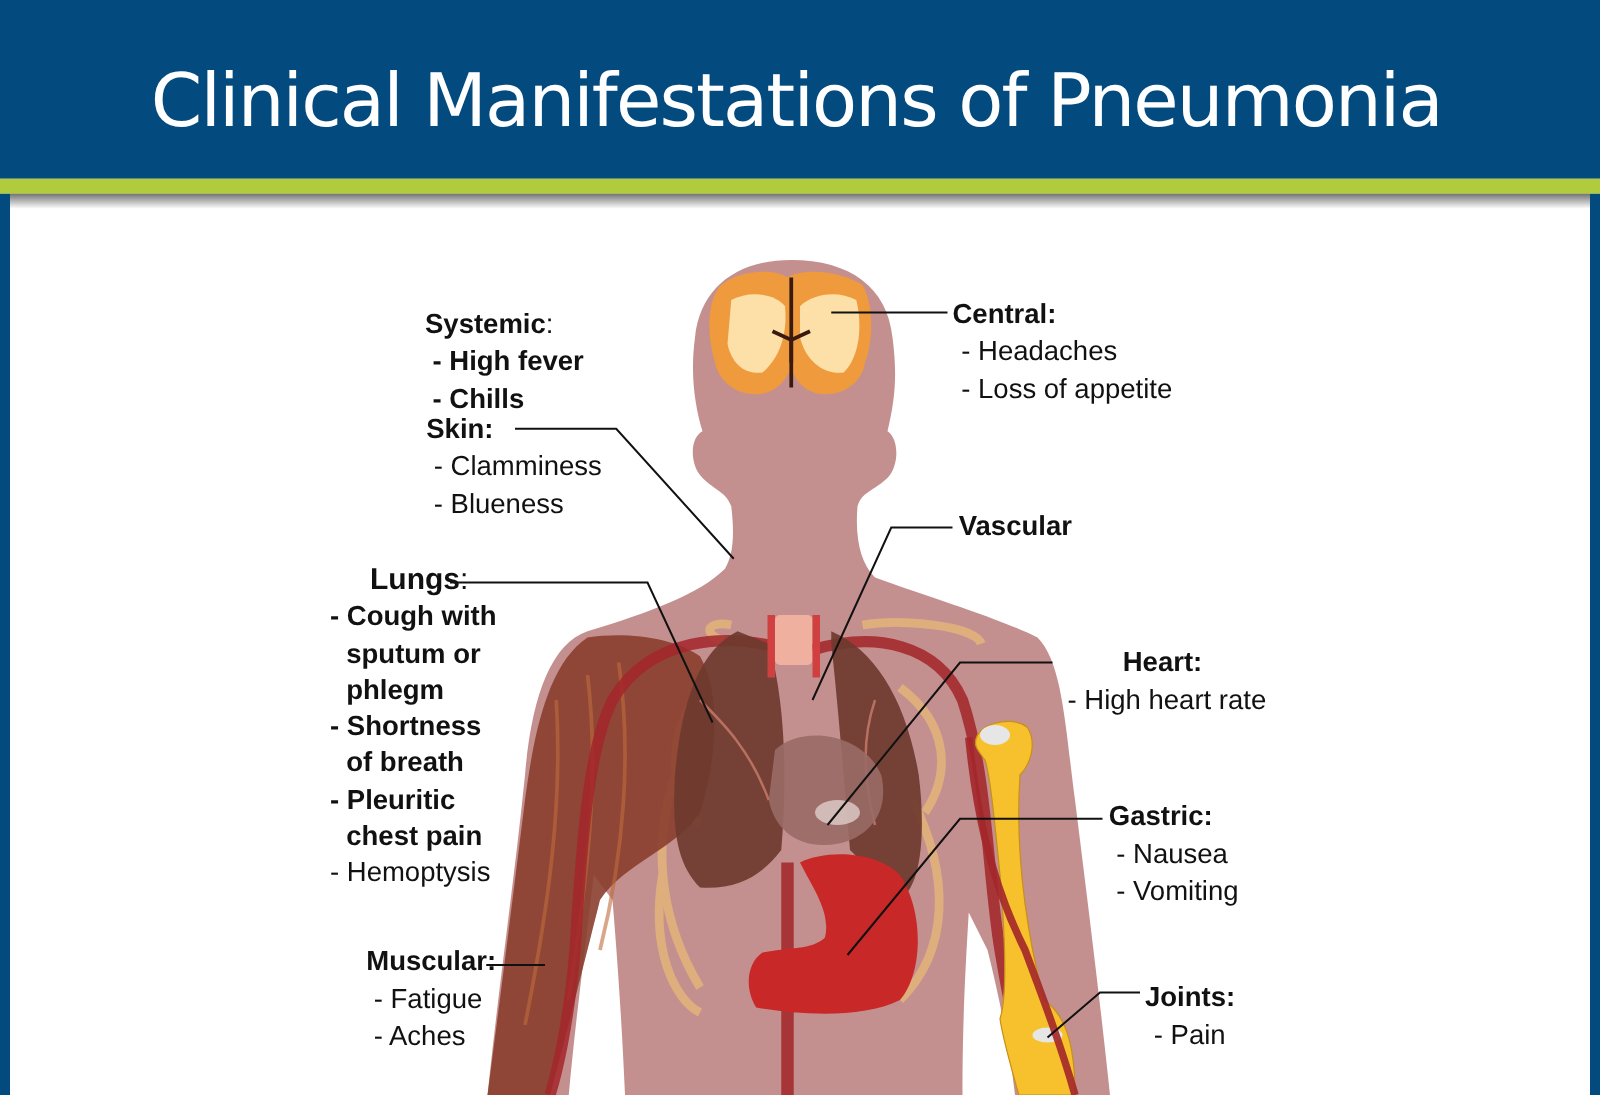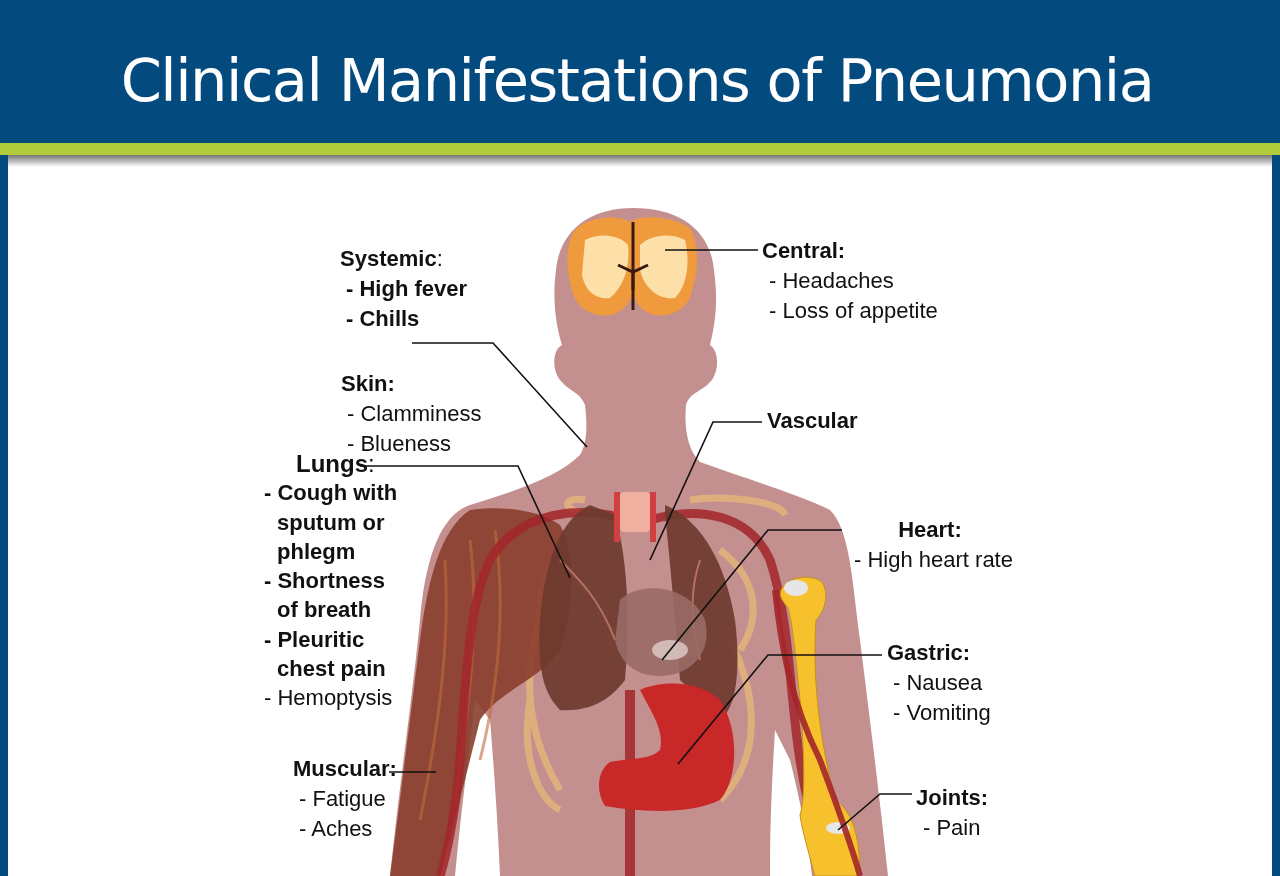--- a/index.html
+++ b/index.html
@@ -150,21 +150,21 @@
   <span class="item bold" style="padding-left:6px">- High fever</span>
   <span class="item bold" style="padding-left:6px">- Chills</span>
 </div>
 
 <div class="label" style="left:762px; top:236px;">
   <span class="title">Central:</span>
   <span class="item" style="padding-left:7px">- Headaches</span>
   <span class="item" style="padding-left:7px">- Loss of appetite</span>
 </div>
 
-<div class="label" style="left:341px; top:328px;margin-top:41px;">
+<div class="label" style="left:341px; top:328px;">
   <span class="title">Skin:</span>
   <span class="item" style="padding-left:6px">- Clamminess</span>
   <span class="item" style="padding-left:6px">- Blueness</span>
 </div>
 
 <div class="label" style="left:767px; top:406px;">
   <span class="title">Vascular</span>
 </div>
 
 <div class="label" style="left:257px; top:449px; line-height:29.3px;">

